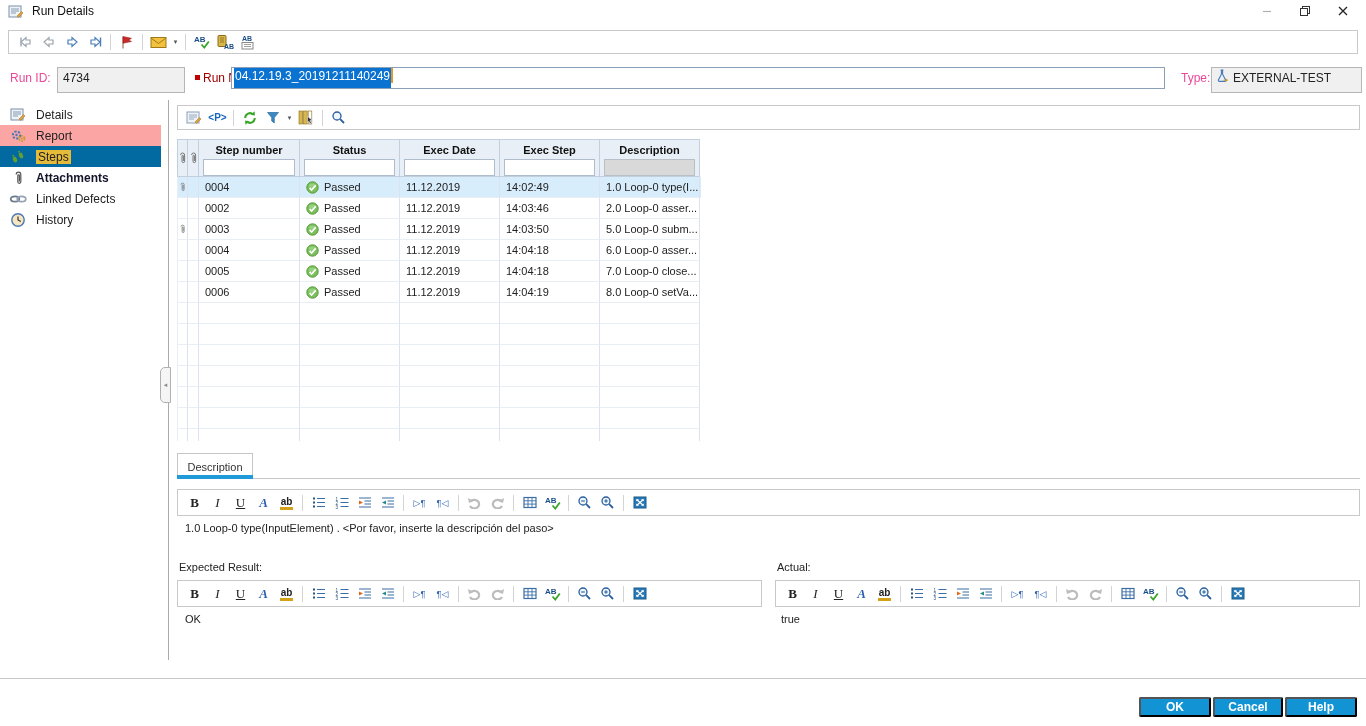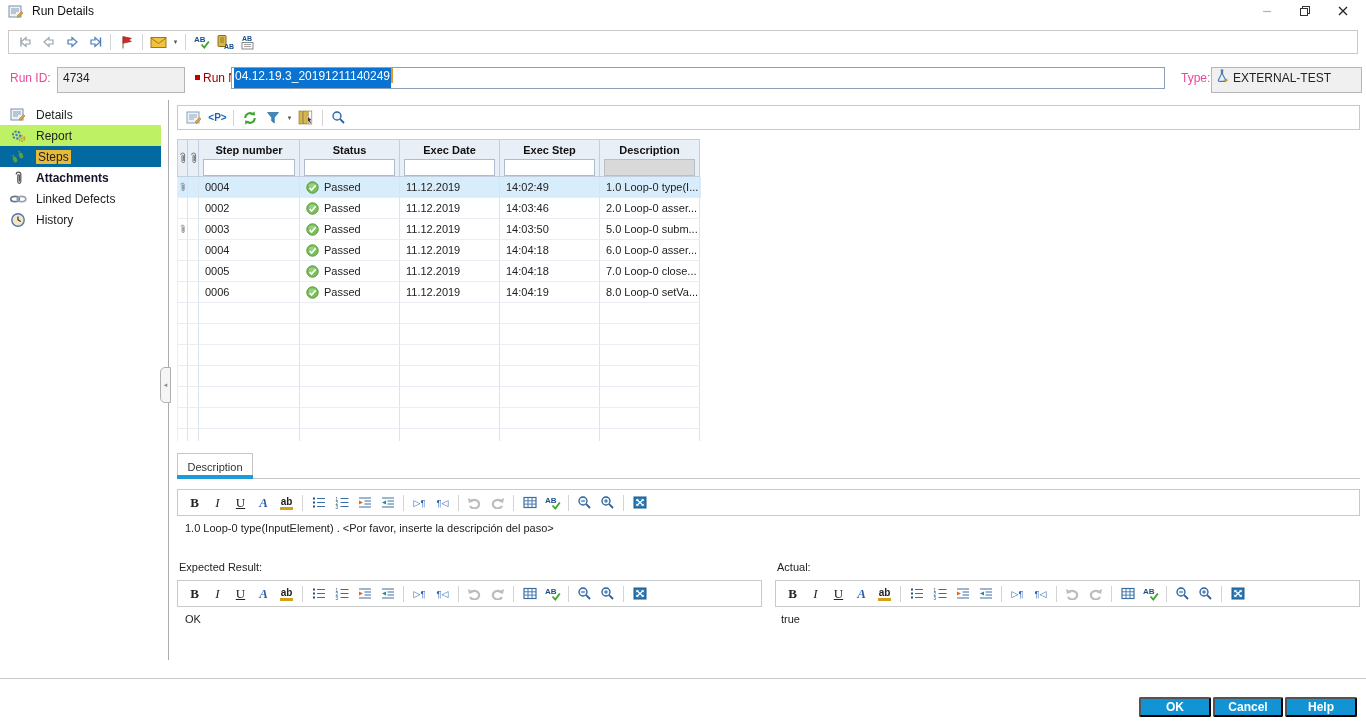--- a/index.html
+++ b/index.html
@@ -32,21 +32,21 @@
       box-sizing:border-box;display:flex;padding-left:2px}
   .seltext{background:#0a72d0;color:#fff;font-size:12px;padding:1px 1px}
   .caretbar{display:inline-block;width:2px;height:15px;background:#e8952a;margin-left:0px}
   #type-field{display:flex;align-items:flex-start;gap:4px;padding-left:3px}
   .redsq{width:5px;height:5px;background:#c00000}
   
   .sb-item{position:absolute;left:0;width:161px;height:21px;display:flex;align-items:center;
            font-size:12px;color:#222;cursor:pointer}
   .sb-ic{width:18px;margin-left:9px;display:flex;justify-content:center}
   .sb-lb{margin-left:9px;white-space:nowrap}
-  .sb-item.hov{background:#bef264}
+  .sb-item.hov{background:#fca5a5}
   .sb-item.sel{background:#0369a1}
   .hl{background:#e7bb3a;padding:0 2px}
   .boldlb{font-weight:bold;color:#15152a}
   .vdiv{left:168px;top:100px;width:1px;height:560px;background:#ababab}
   .collapse{left:160px;top:367px;width:9px;height:34px;background:#f5f5f5;border:1px solid #b0b0b0;
             border-radius:5px 0 0 5px;display:flex;align-items:center;justify-content:center;
             font-size:7px;color:#8a8a8a;cursor:pointer}
   
   .grid{left:177px;top:139px;width:524px;font-size:11px}
   .ghead{display:flex;height:38px}

